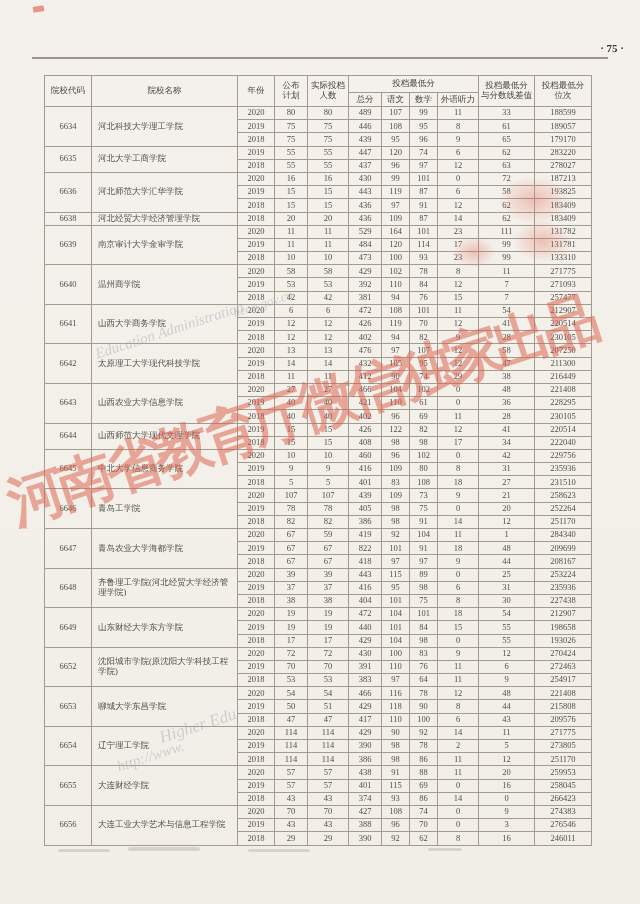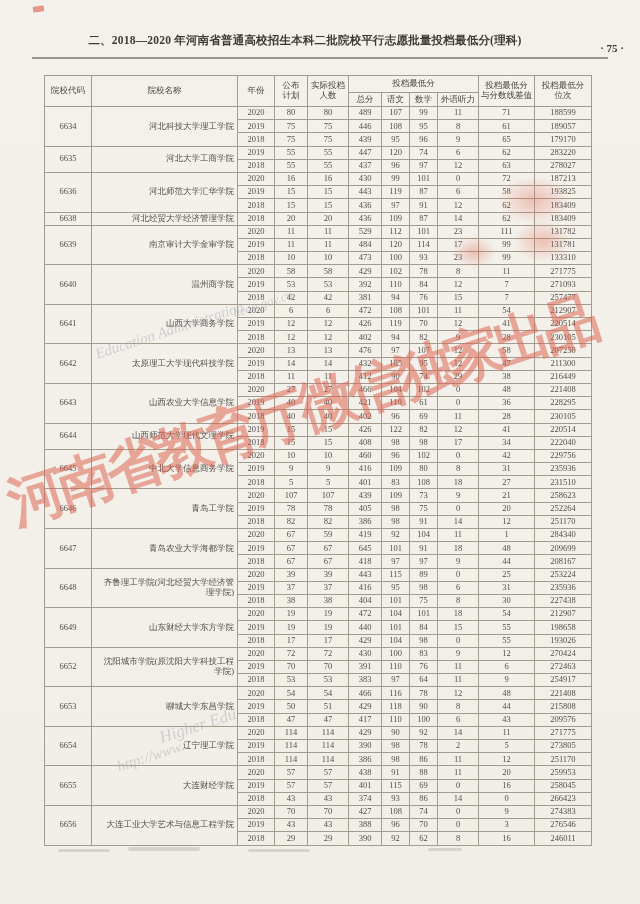--- a/index.html
+++ b/index.html
@@ -24,21 +24,21 @@
     color:#514e49;border:1.5px solid #6f695f;
   }
   .score-table th,.score-table td{
     border:1px solid #a29b8e;font-weight:normal;text-align:center;
     padding:0;font-size:8.5px;line-height:1.12;overflow:hidden;
   }
   .score-table thead th{color:#46433d;}
   .score-table thead tr:first-child{height:17px;}
   .score-table thead tr:last-child{height:14px;}
   .score-table tbody tr{height:13.2px;}
-  .score-table td.name-cell{text-align:right;padding:0 3px 0 6px;word-break:break-all;}
+  .score-table td.name-cell{text-align:left;padding:0 3px 0 6px;word-break:break-all;}
   .score-table th span{display:block;}
 
   .red-wm{
     position:absolute;left:10px;top:468px;z-index:5;
     font-family:"Liberation Sans",sans-serif;font-weight:bold;
     font-size:57px;letter-spacing:-6px;color:#dd614e;opacity:.52;
     transform:rotate(-18deg);transform-origin:0 50%;white-space:nowrap;
     pointer-events:none;
   }
   .gray-wm{
@@ -61,21 +61,20 @@
   #smudge-1{left:58px;top:849px;width:52px;height:3px;}
   #smudge-2{left:128px;top:847px;width:72px;height:4px;}
   #smudge-3{left:248px;top:849px;width:62px;height:3px;}
   #smudge-4{left:428px;top:848px;width:34px;height:3px;}
 </style>
 </head>
 <body>
 
 <div class="page">
   <div class="corner-speck"></div>
-  <div class="doc-title">二、2018—2020 年河南省普通高校招生本科二批院校平行志愿批量投档最低分(理科)</div>
   <div class="page-number">· 75 ·</div>
   <div class="title-rule"></div>
 
   <table class="score-table">
     <colgroup>
         <col style="width:47px">
         <col style="width:146px">
         <col style="width:37px">
         <col style="width:33px">
         <col style="width:41px">
@@ -120,21 +119,21 @@
         <tr>
           <td rowspan="3">6634</td>
           <td rowspan="3" class="name-cell">河北科技大学理工学院</td>
           <td>2020</td>
           <td>80</td>
           <td>80</td>
           <td>489</td>
           <td>107</td>
           <td>99</td>
           <td>11</td>
-          <td>71</td>
+          <td>33</td>
           <td>188599</td>
         </tr>
         <tr>
           <td>2019</td>
           <td>75</td>
           <td>75</td>
           <td>446</td>
           <td>108</td>
           <td>95</td>
           <td>8</td>
@@ -224,21 +223,21 @@
           <td>62</td>
           <td>183409</td>
         </tr>
         <tr>
           <td rowspan="3">6639</td>
           <td rowspan="3" class="name-cell">南京审计大学金审学院</td>
           <td>2020</td>
           <td>11</td>
           <td>11</td>
           <td>529</td>
-          <td>112</td>
+          <td>164</td>
           <td>101</td>
           <td>23</td>
           <td>111</td>
           <td>131782</td>
         </tr>
         <tr>
           <td>2019</td>
           <td>11</td>
           <td>11</td>
           <td>484</td>
@@ -503,21 +502,21 @@
           <td>92</td>
           <td>104</td>
           <td>11</td>
           <td>1</td>
           <td>284340</td>
         </tr>
         <tr>
           <td>2019</td>
           <td>67</td>
           <td>67</td>
-          <td>645</td>
+          <td>822</td>
           <td>101</td>
           <td>91</td>
           <td>18</td>
           <td>48</td>
           <td>209699</td>
         </tr>
         <tr>
           <td>2018</td>
           <td>67</td>
           <td>67</td>

